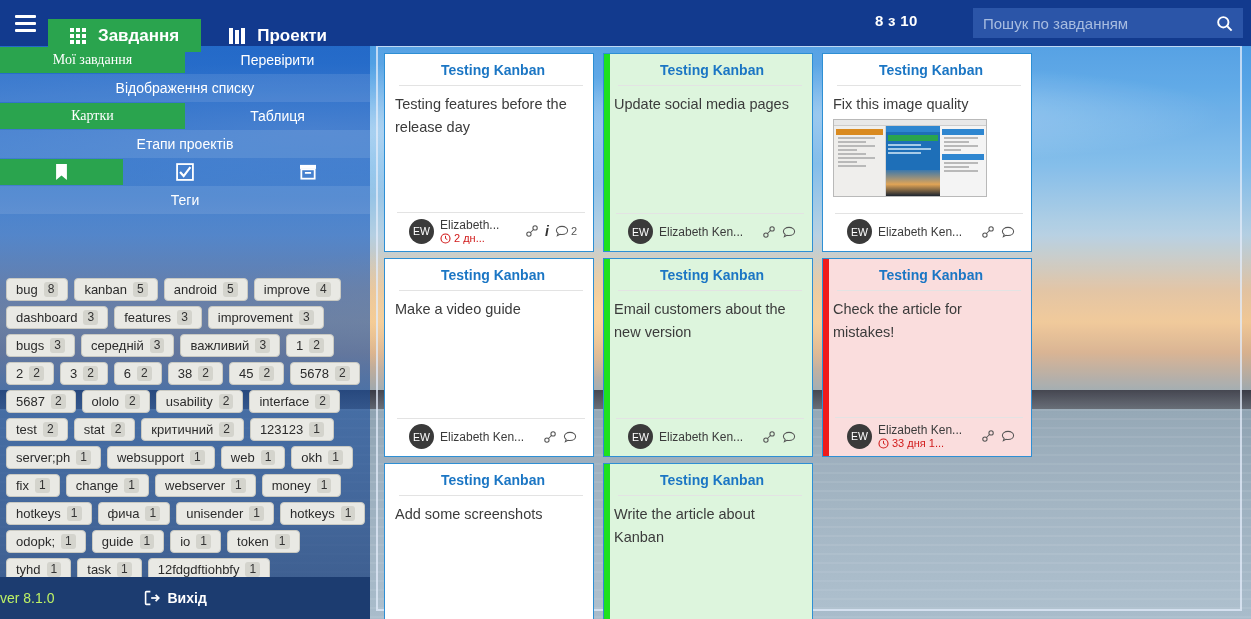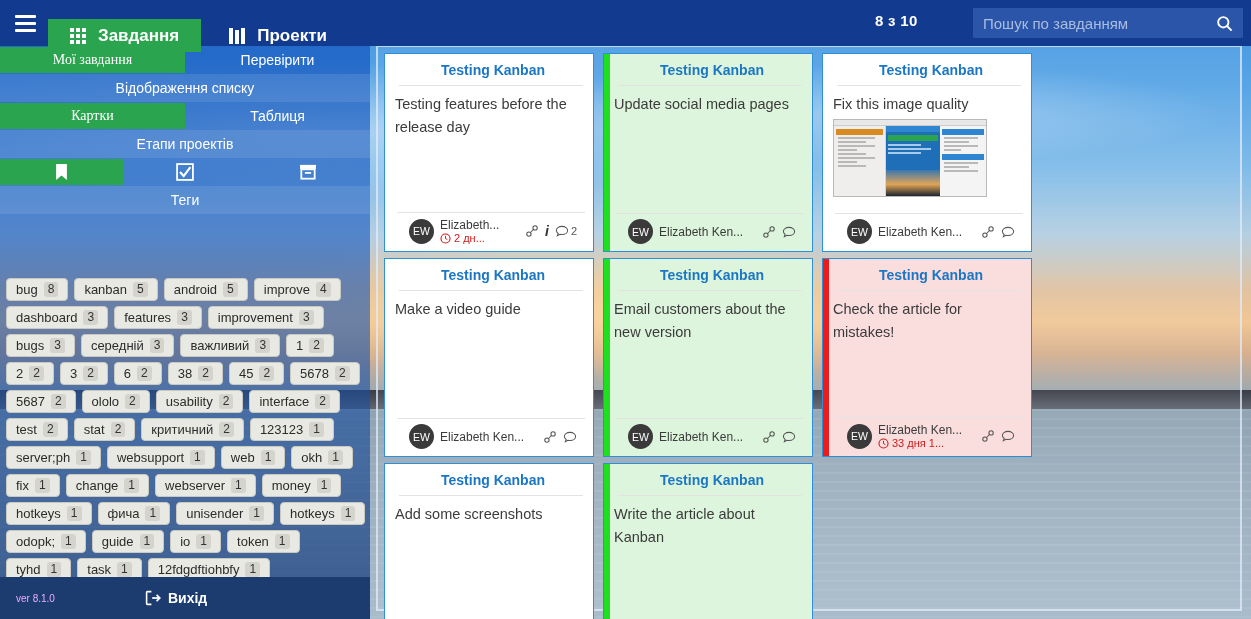--- a/index.html
+++ b/index.html
@@ -129,21 +129,21 @@
     background:#d4d4cd; border-radius:3px; padding:0 4px;
     font-size:12px; color:#333; line-height:15px;
   }
 
   
   #sb-footer {
     position:absolute; left:0; bottom:0; width:370px; height:42px;
     background:#1c3c70;
     display:flex; align-items:center;
   }
-  #sb-footer .ver { color:#f0abfc; font-size:10px; margin-left:16px; }
+  #sb-footer .ver { color:#bef264; font-size:14px; margin-left:0; }
   #sb-footer .logout {
     display:flex; align-items:center; gap:7px; margin-left:90px;
     color:#fff; font-size:14px; font-weight:bold; cursor:pointer;
   }
 
   
   #board {
     position:absolute; left:376px; top:45px; width:866px; height:566px;
     border:2px solid rgba(225,235,250,.75);
     background: rgba(255,255,255,.06);

